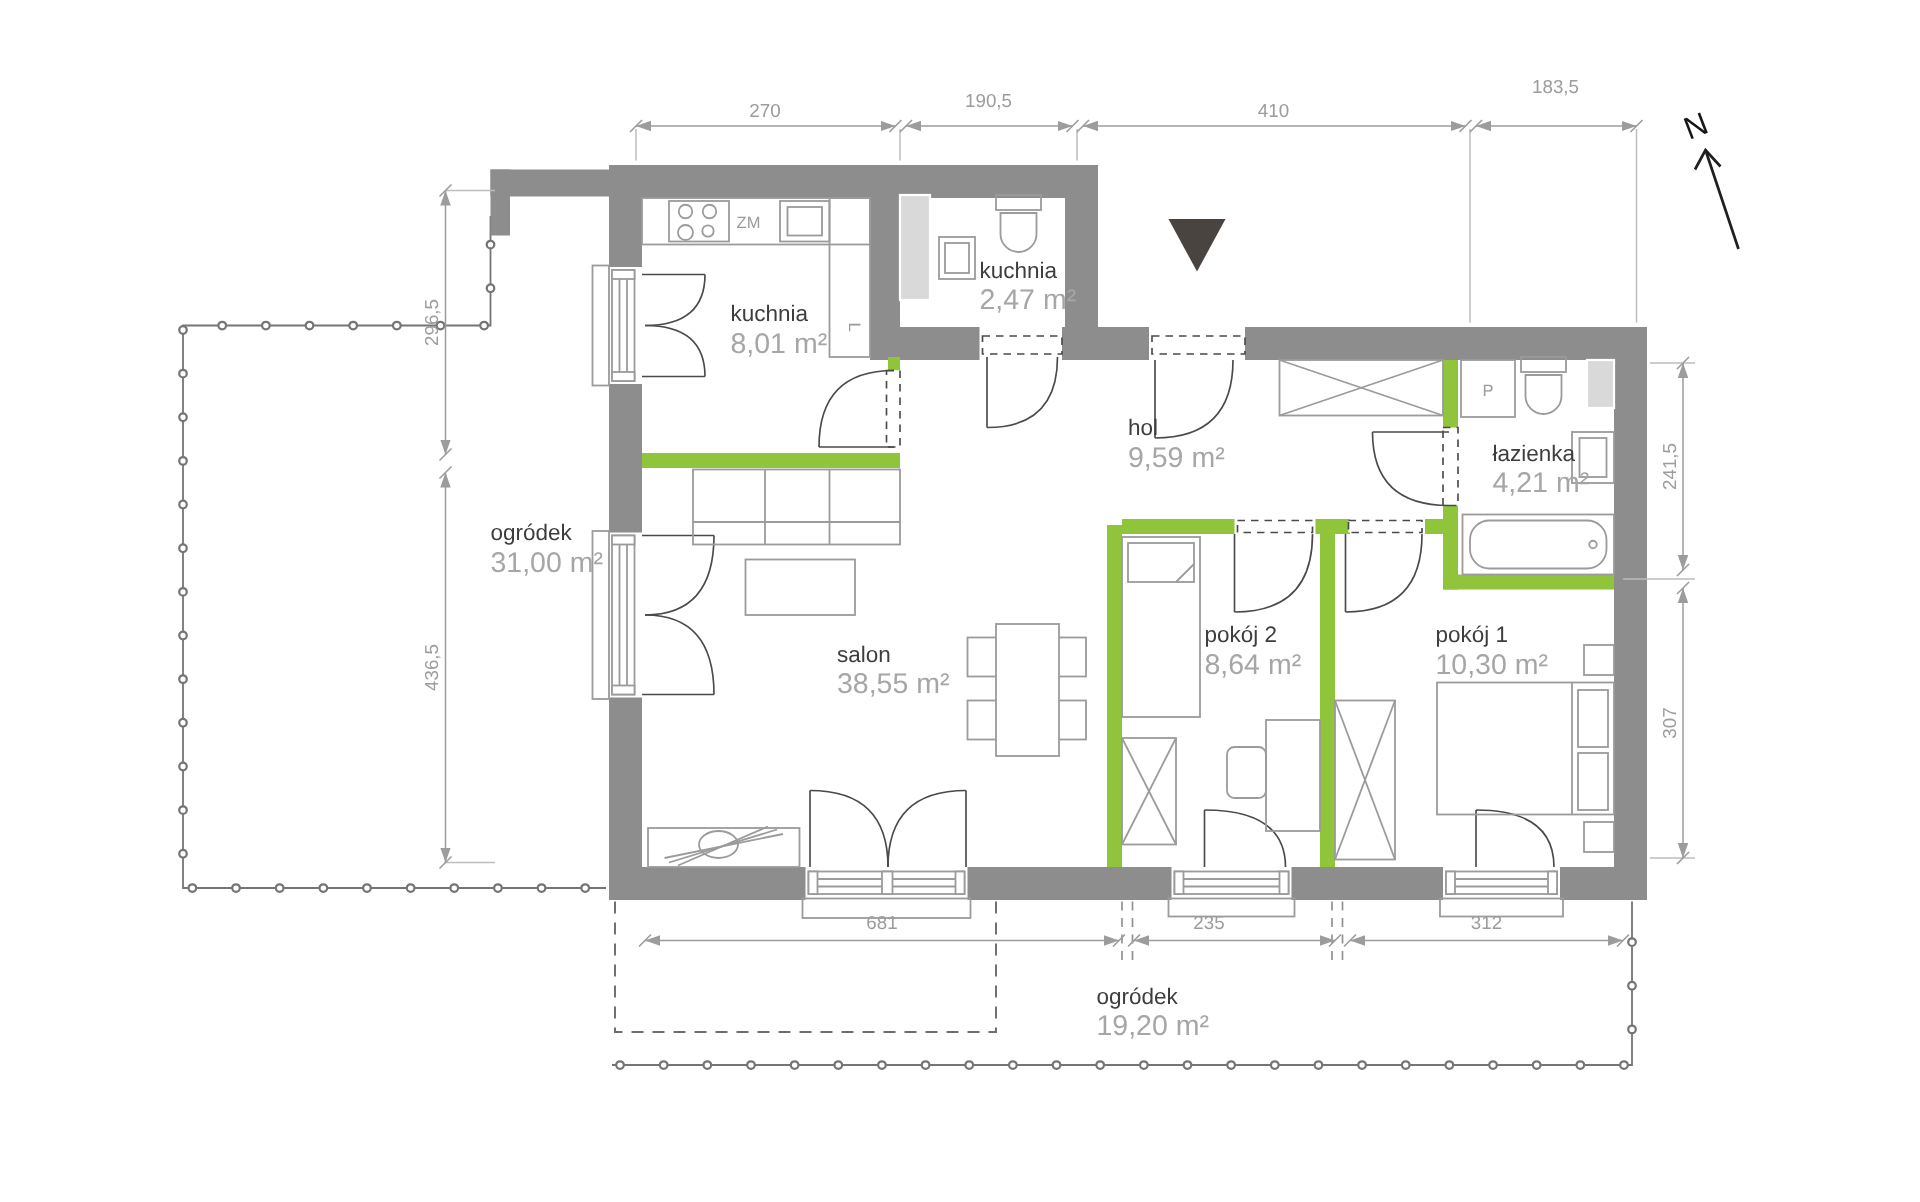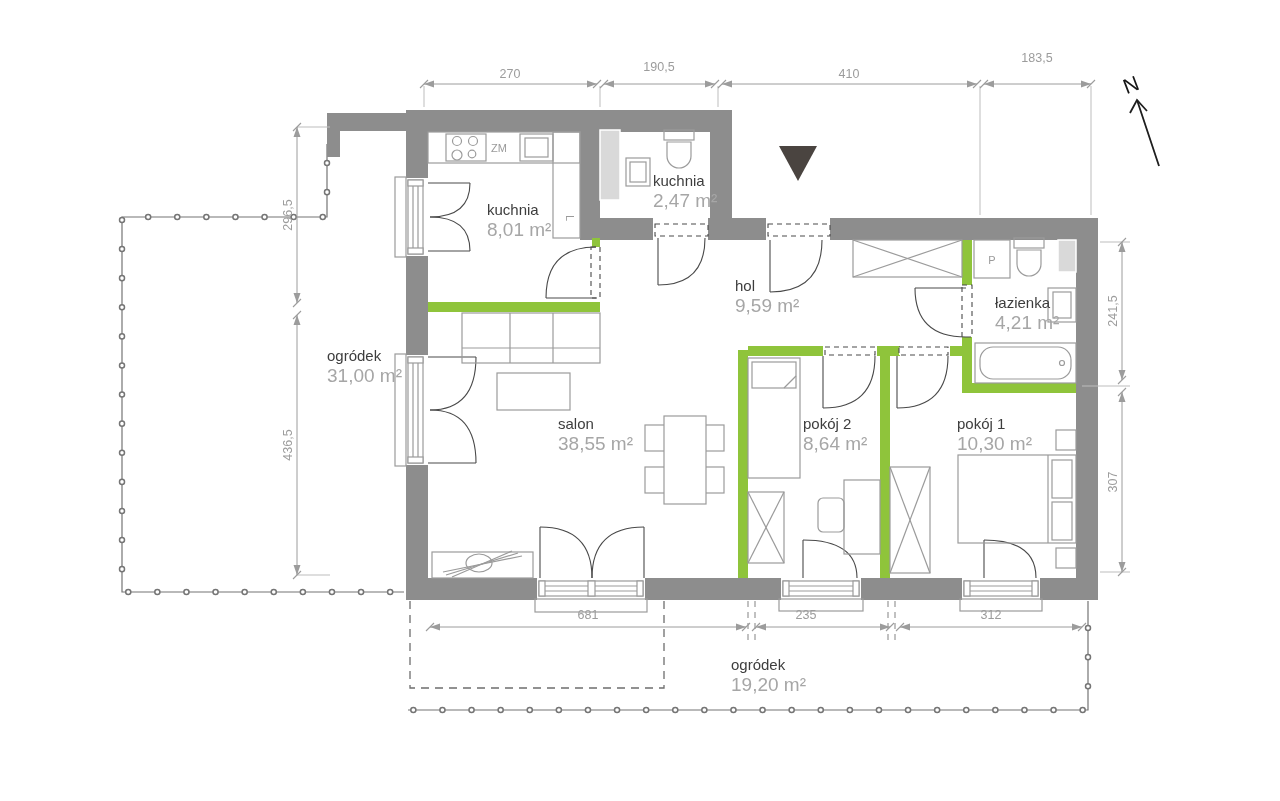--- a/index.html
+++ b/index.html
@@ -325,29 +325,29 @@
 </svg>
 
   <div class="rlabel" style="left:487px;top:200px">
     <div class="rname">kuchnia</div>
     <div class="rarea">8,01 m²</div>
   </div>
   <div class="rlabel" style="left:653px;top:171px">
     <div class="rname">kuchnia</div>
     <div class="rarea">2,47 m²</div>
   </div>
-  <div class="rlabel" style="left:735px;top:276px">
+  <div class="rlabel" style="left:752px;top:276px">
     <div class="rname">hol</div>
     <div class="rarea">9,59 m²</div>
   </div>
   <div class="rlabel" style="left:995px;top:293px">
     <div class="rname">łazienka</div>
     <div class="rarea">4,21 m²</div>
   </div>
-  <div class="rlabel" style="left:558px;top:414px">
+  <div class="rlabel" style="left:558px;top:427px">
     <div class="rname">salon</div>
     <div class="rarea">38,55 m²</div>
   </div>
   <div class="rlabel" style="left:803px;top:414px">
     <div class="rname">pokój 2</div>
     <div class="rarea">8,64 m²</div>
   </div>
   <div class="rlabel" style="left:957px;top:414px">
     <div class="rname">pokój 1</div>
     <div class="rarea">10,30 m²</div>

